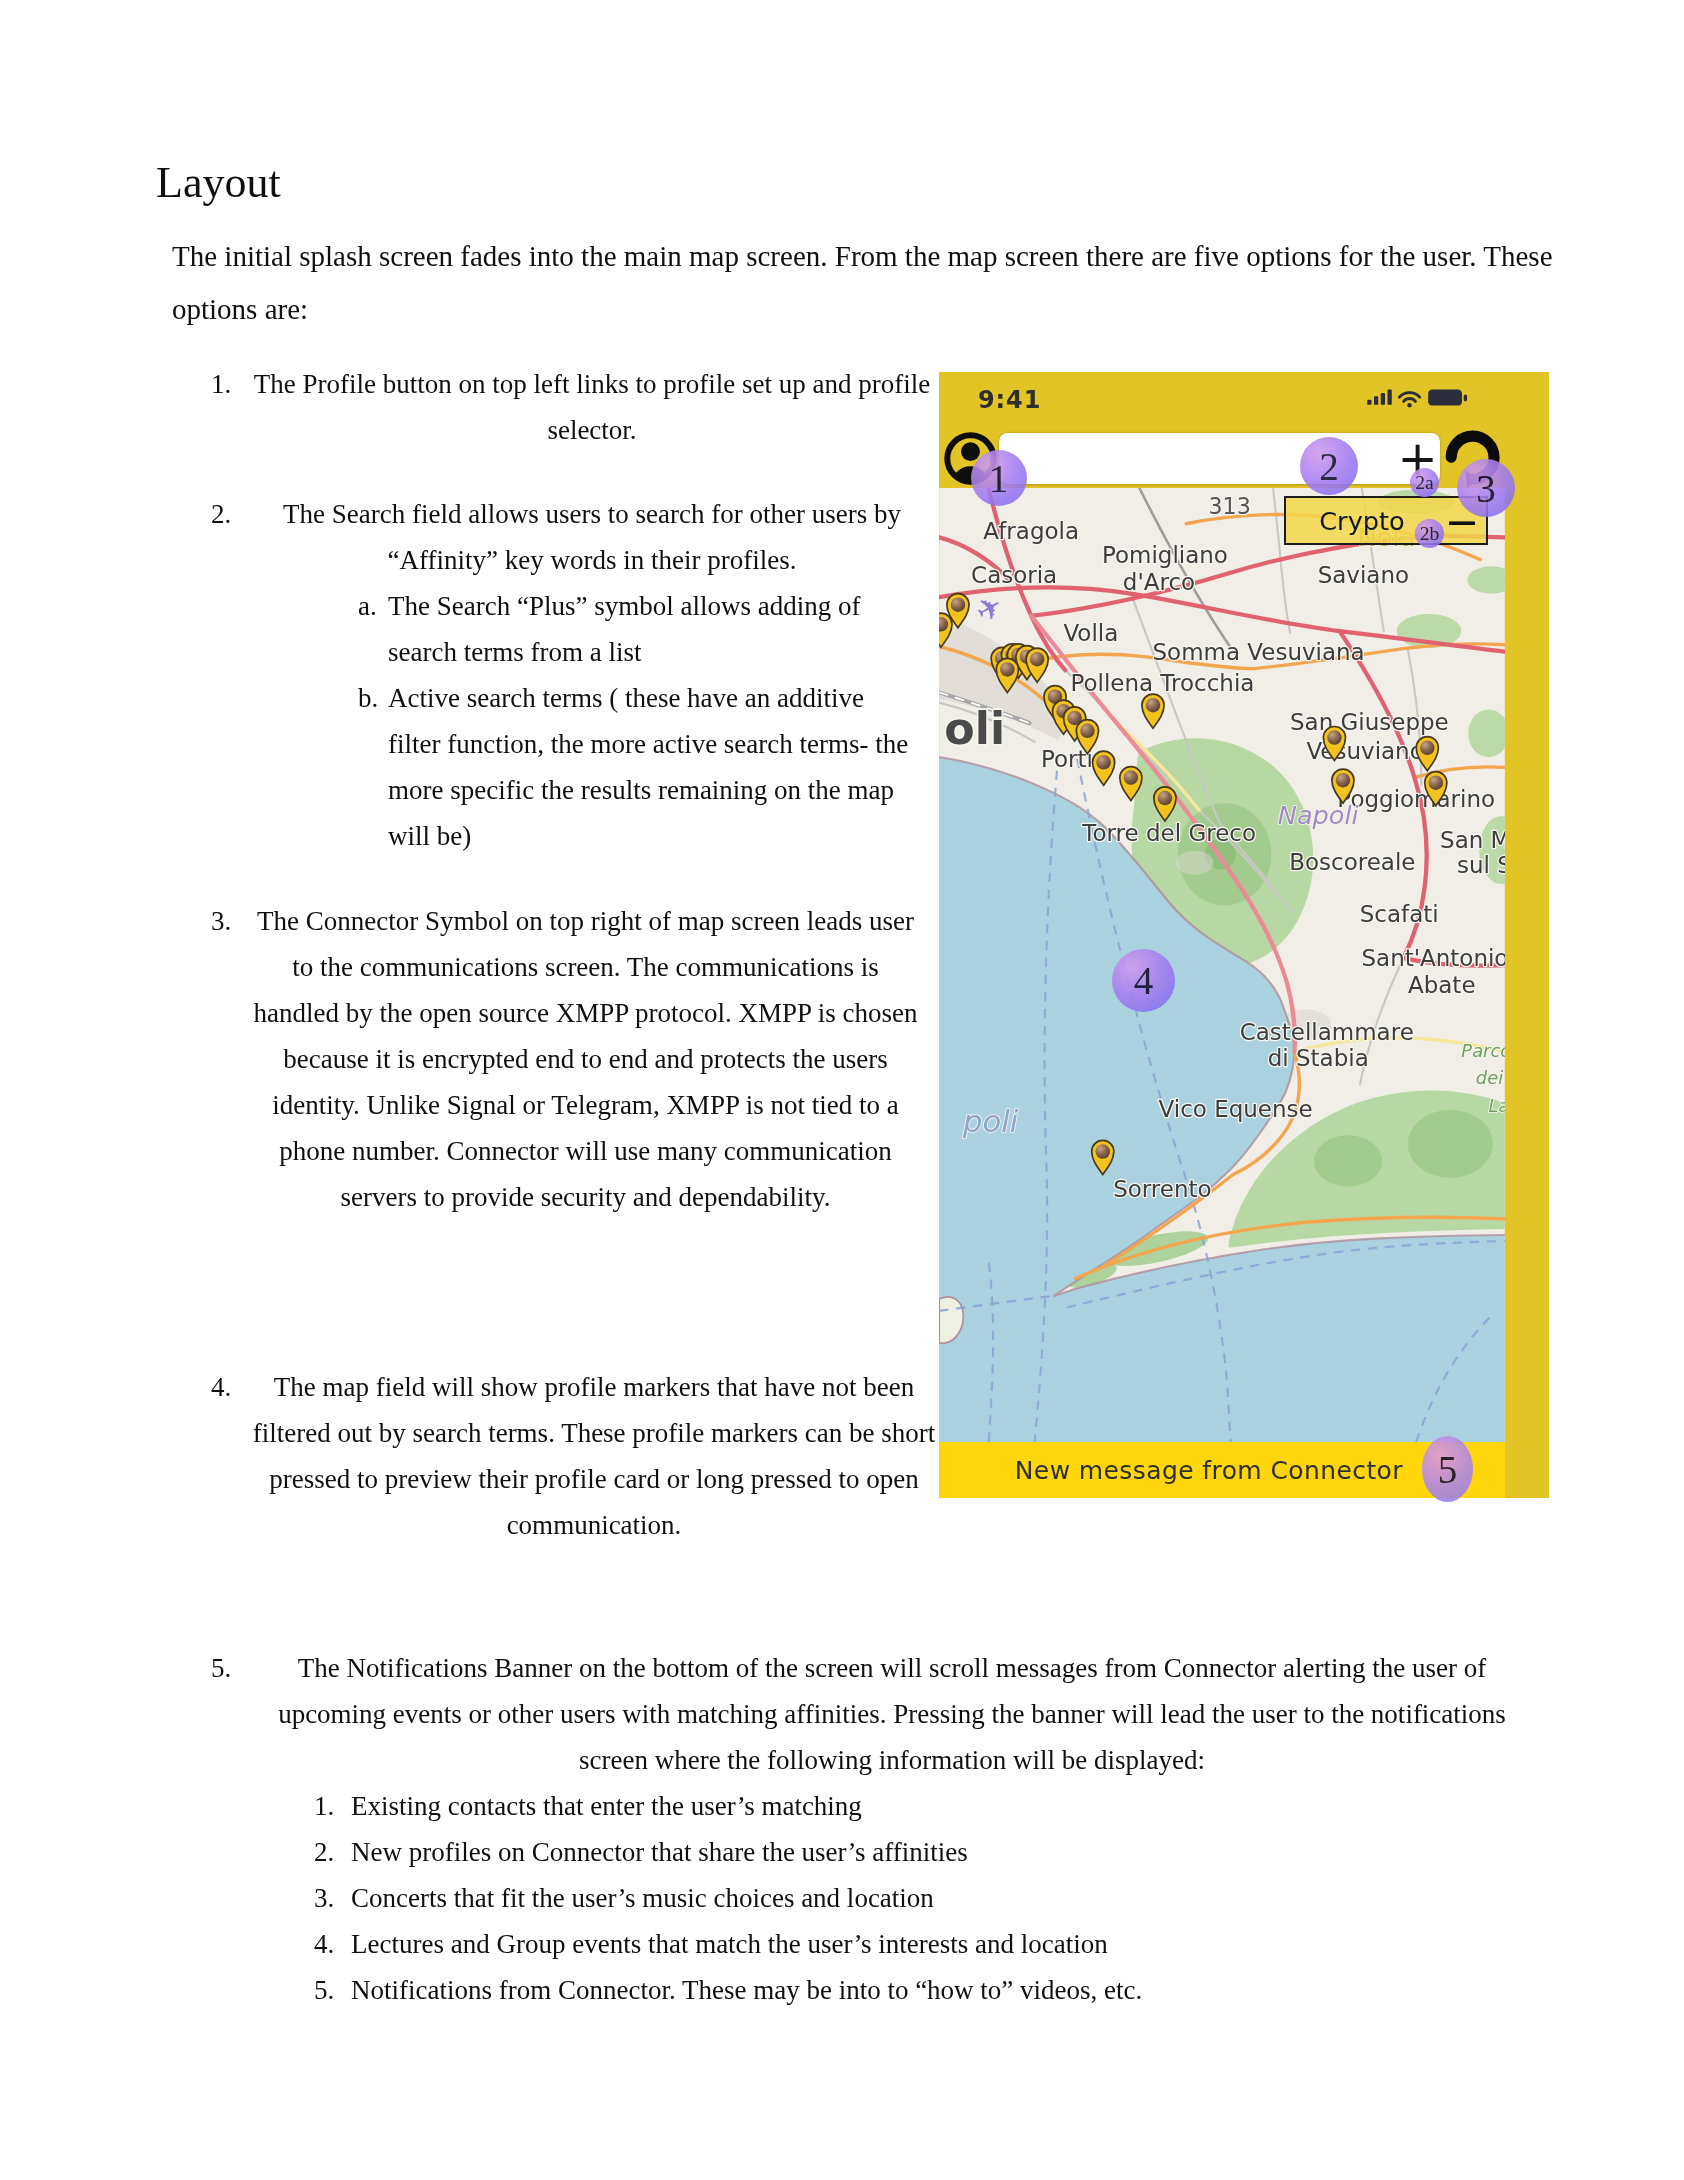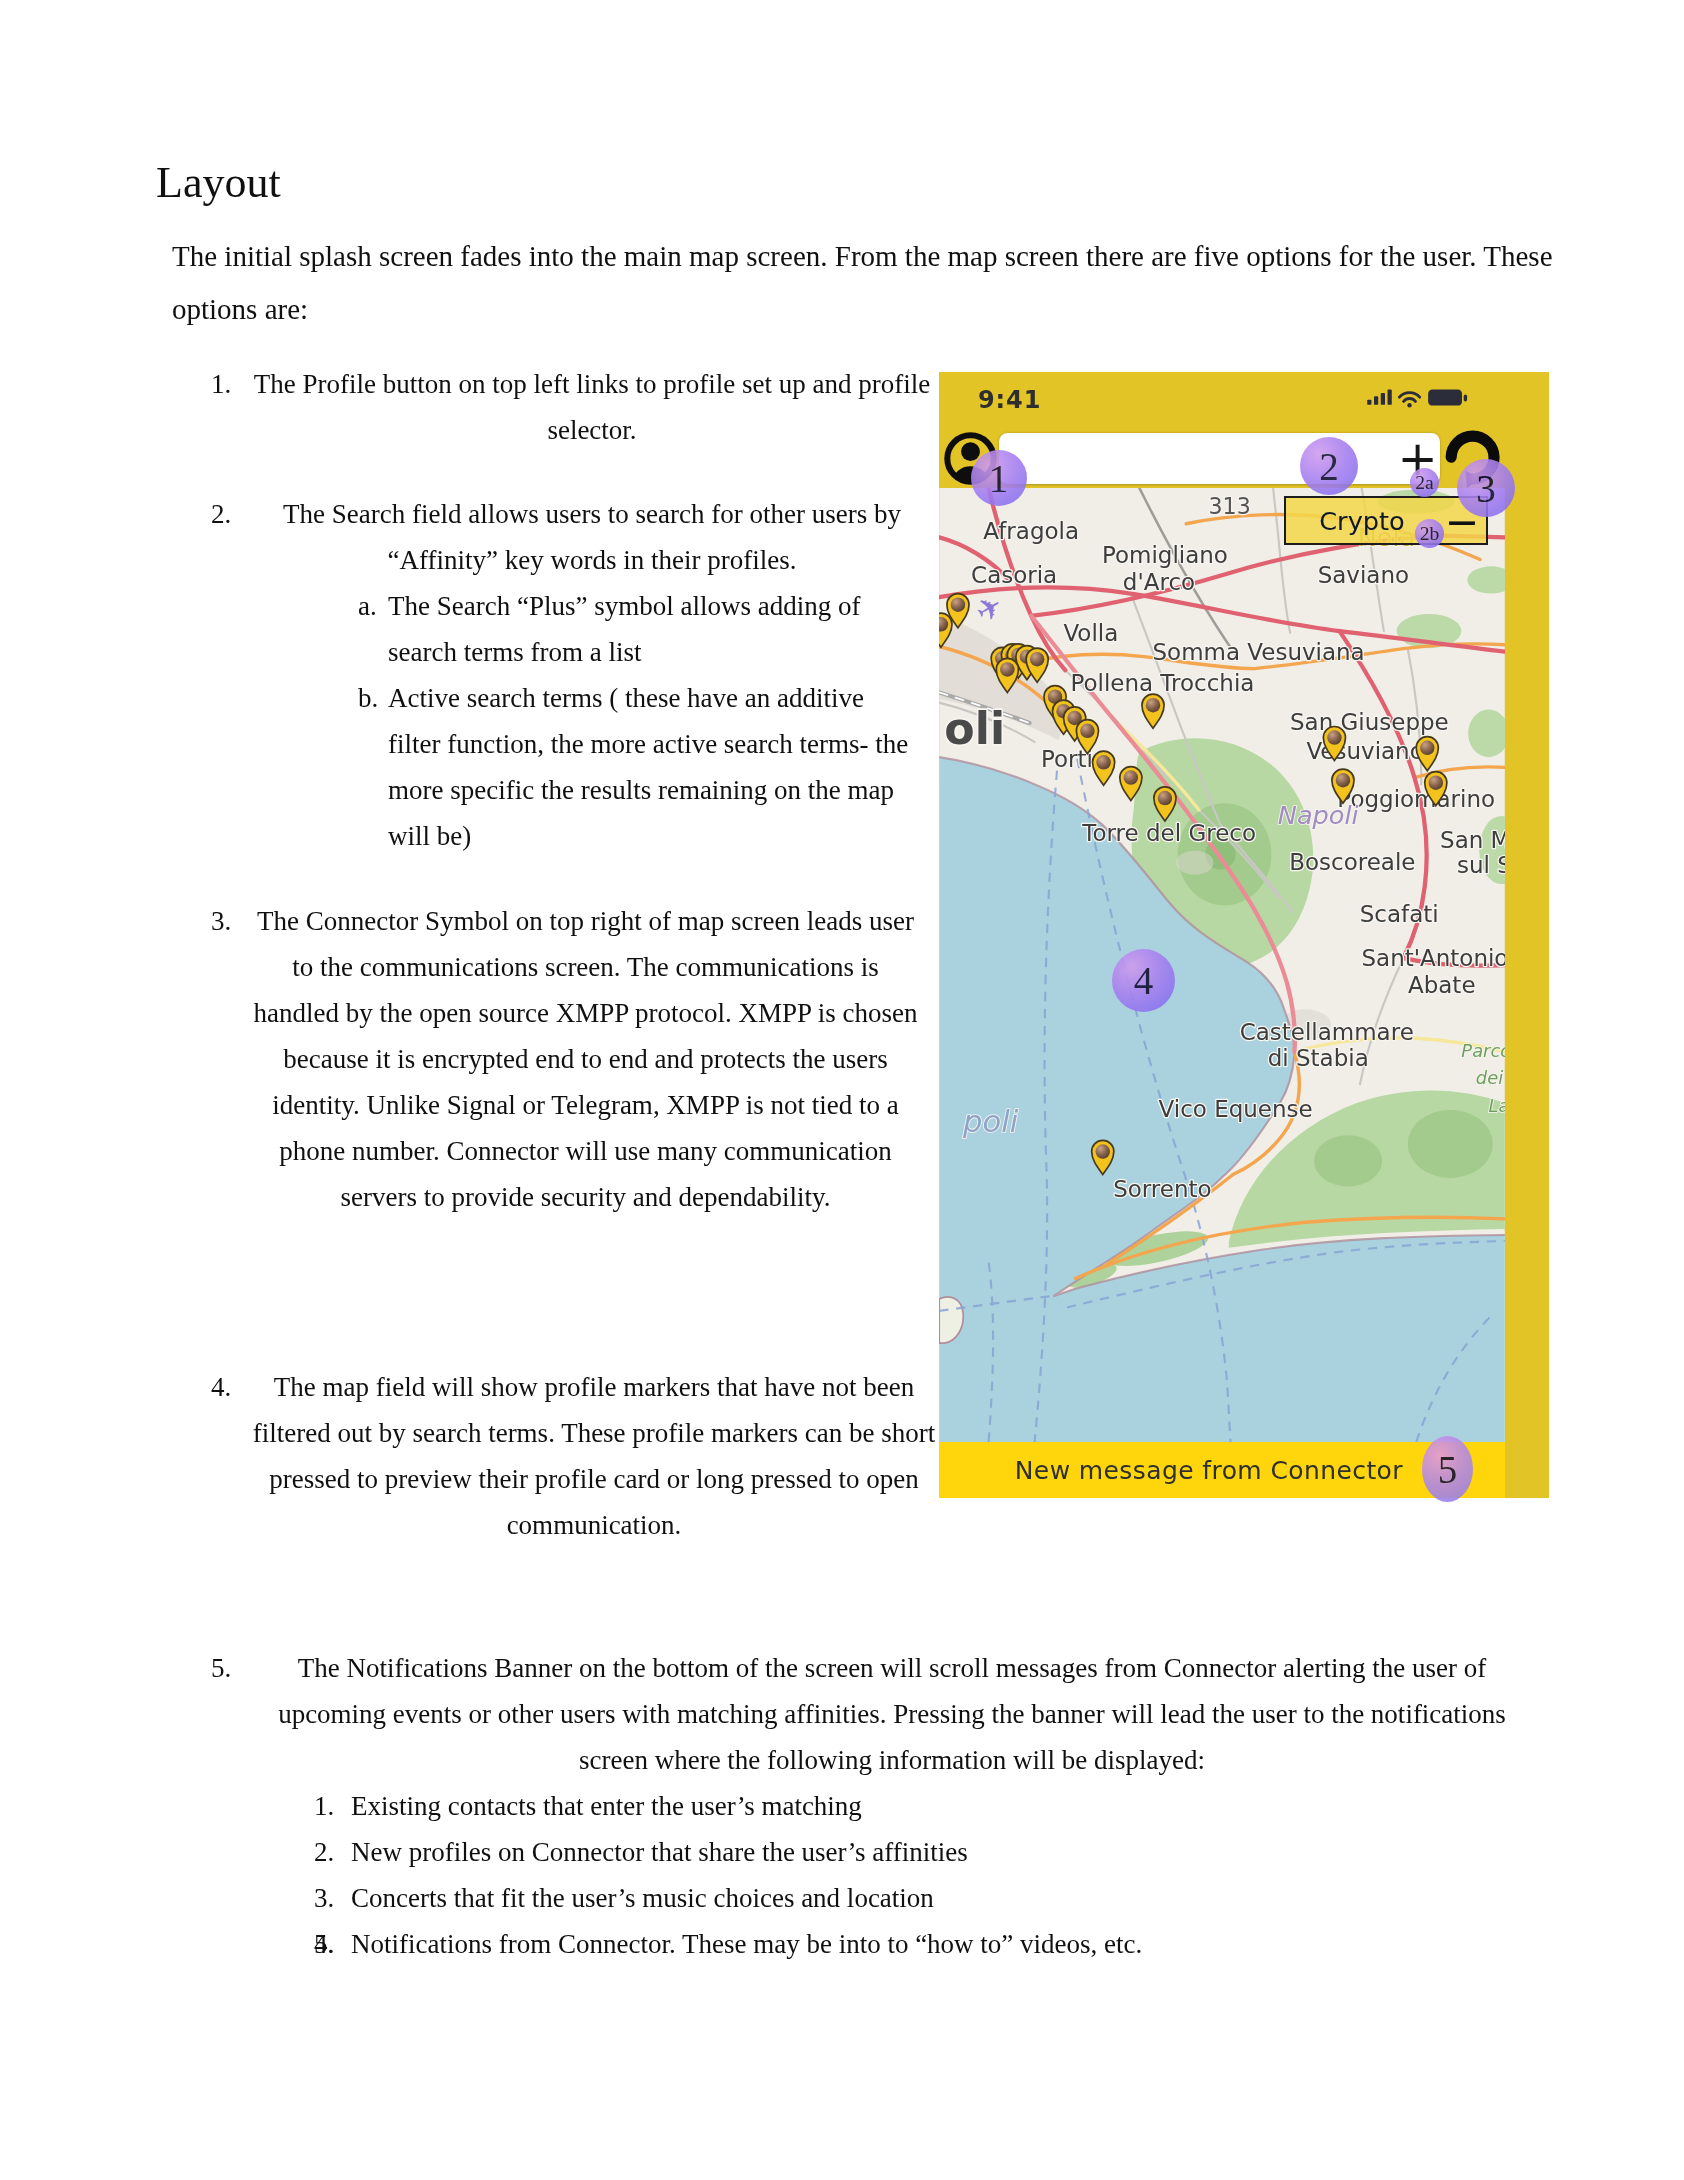--- a/index.html
+++ b/index.html
@@ -107,20 +107,21 @@
     <div class="sub5">
       <span class="snum">2.</span>
       <span>New profiles on Connector that share the user’s affinities</span>
     </div>
     <div class="sub5">
       <span class="snum">3.</span>
       <span>Concerts that fit the user’s music choices and location</span>
     </div>
     <div class="sub5">
       <span class="snum">4.</span>
+      <span>Lectures and Group events that match the user’s interests and location</span>
     </div>
     <div class="sub5">
       <span class="snum">5.</span>
       <span>Notifications from Connector. These may be into to “how to” videos, etc.</span>
     </div>
   </div>
 
   <div class="phone">
 
     <div class="statusbar">

